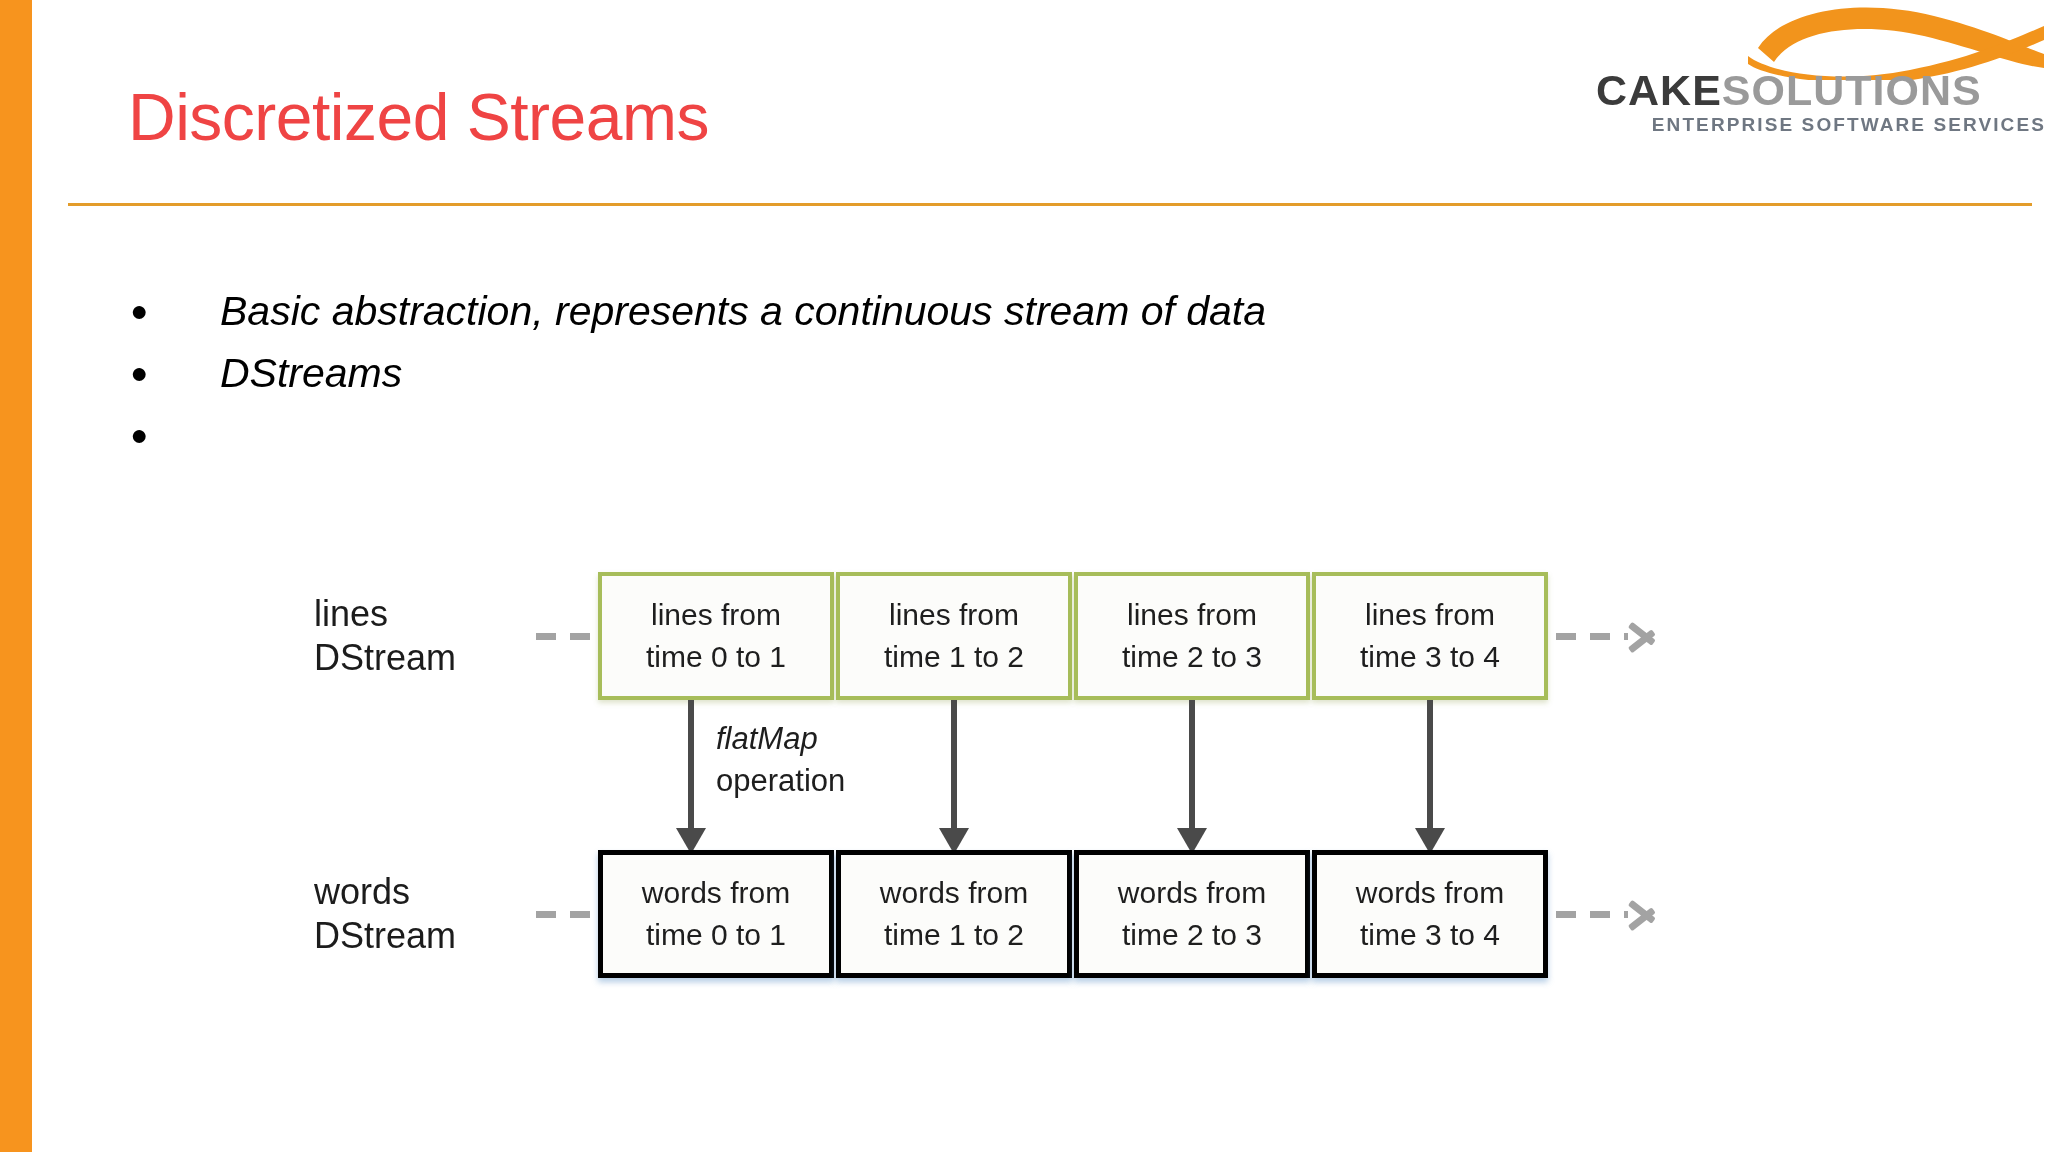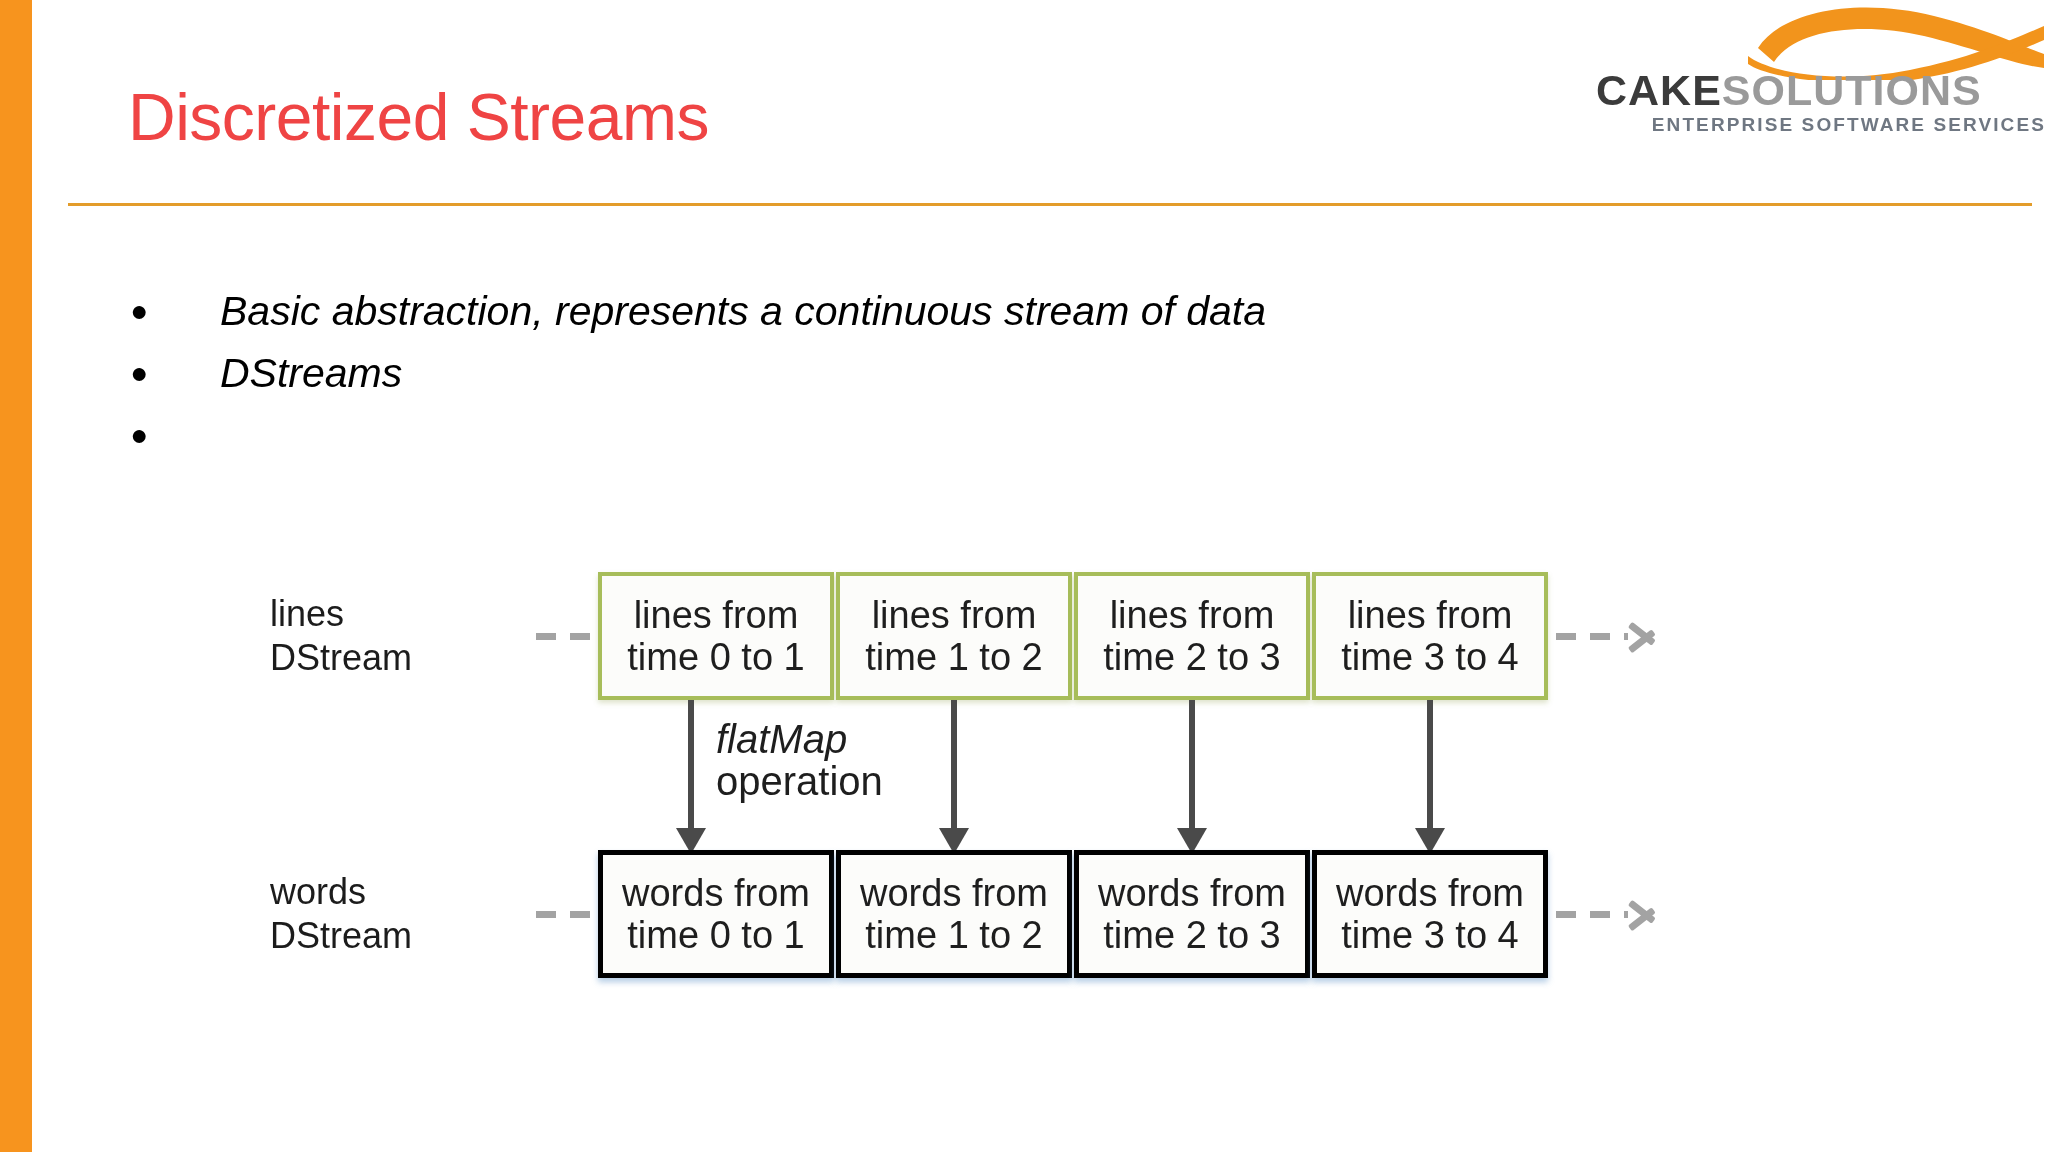--- a/index.html
+++ b/index.html
@@ -131,20 +131,21 @@
     width: 1600px;
     height: 450px;
   }
 
   .row-label {
     position: absolute;
     font-size: 36px;
     line-height: 44px;
     color: #1C1C1C;
     white-space: nowrap;
+    margin-left: 44px;
   }
   .row-label.lines { left: 20px;  top: 42px; }
   .row-label.words { left: 20px;  top: 320px; }
 
   .dbox {
     position: absolute;
     width: 236px;
     height: 128px;
     background: #FCFCFA;
     box-sizing: border-box;
@@ -155,21 +156,21 @@
   }
   .dbox.green {
     border: 4px solid #A7BD5A;
     box-shadow: 0 3px 5px rgba(150,165,90,0.30);
   }
   .dbox.blue {
     border: 5px solid #000000;
     box-shadow: 0 4px 6px rgba(70,130,190,0.40);
   }
   .dbox-line {
-    font-size: 38px;
+    font-size: 30px;
     line-height: 42px;
     color: #1E1E1E;
     white-space: nowrap;
   }
 
   
   .dash {
     position: absolute;
     height: 7px;
     background-image: linear-gradient(to right, #A3A3A3 0 20px, rgba(0,0,0,0) 20px 34px);
@@ -207,21 +208,21 @@
     bottom: -22px;
     width: 0;
     height: 0;
     border-left: 15px solid transparent;
     border-right: 15px solid transparent;
     border-top: 26px solid #4A4A4A;
   }
 
   .flatmap-label {
     position: absolute;
-    font-size: 40px;
+    font-size: 31px;
     line-height: 42px;
     color: #1E1E1E;
     white-space: nowrap;
   }
   .flatmap-label .op-name { font-style: italic; }
 </style>
 </head>
 <body>
 
 <div id="slide">

